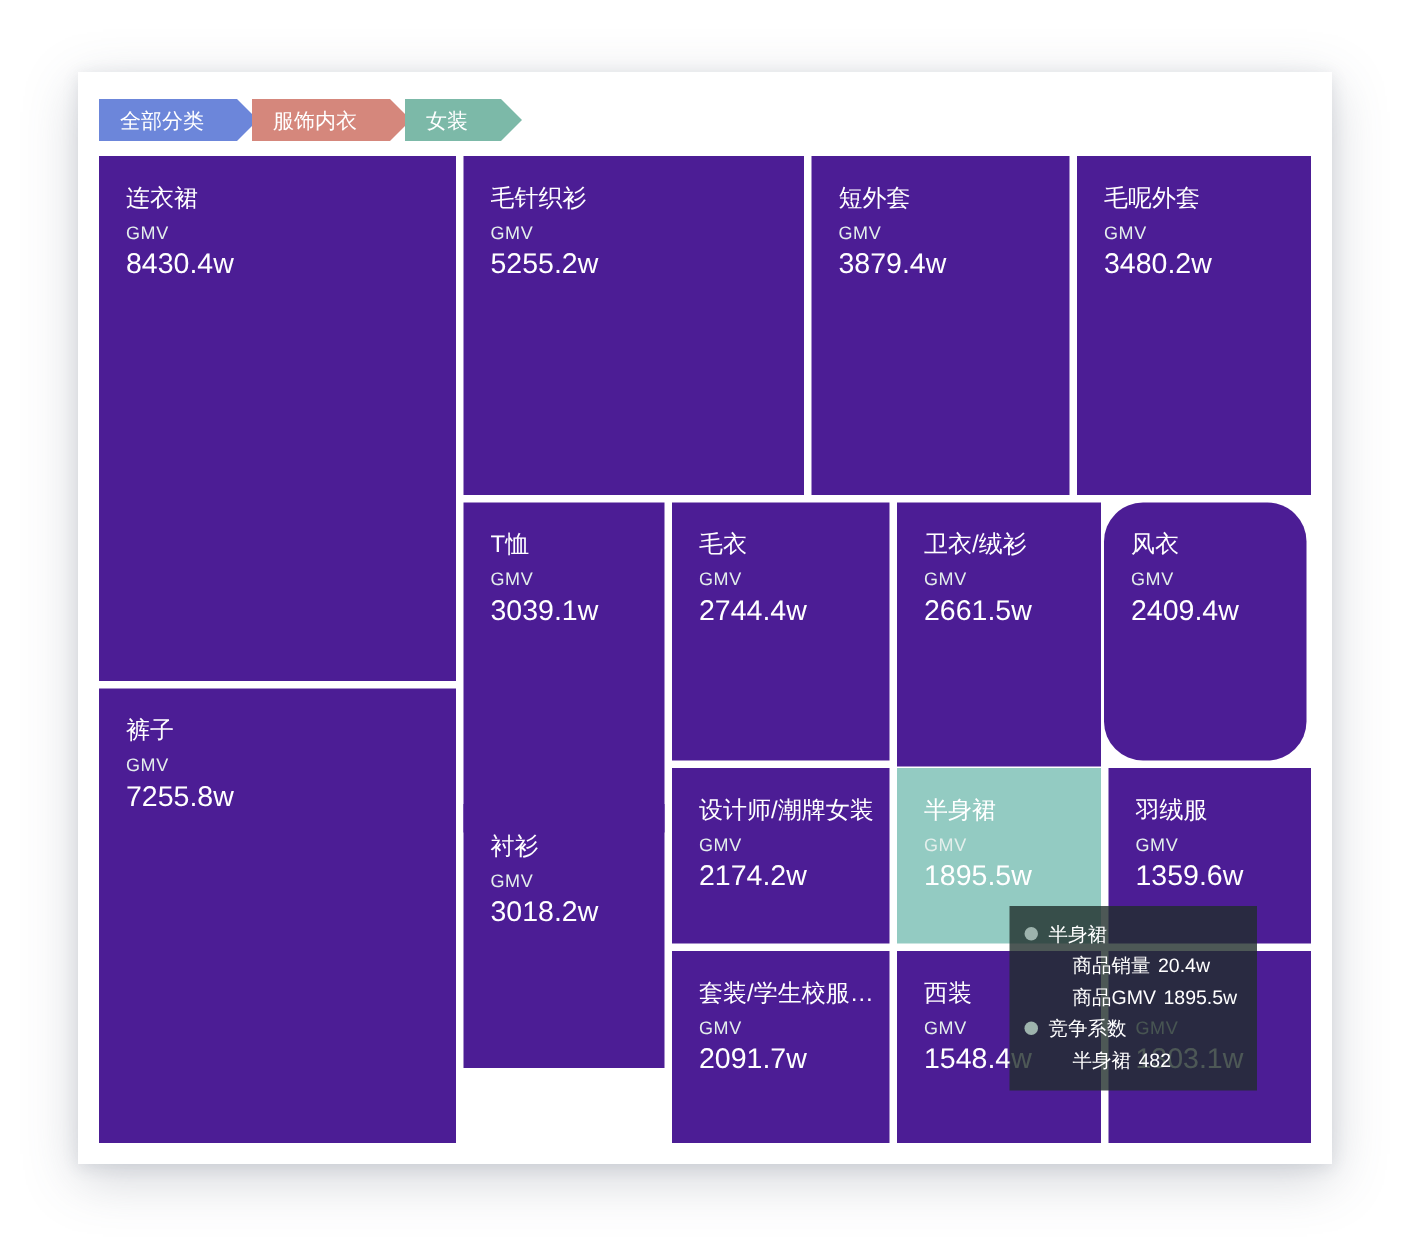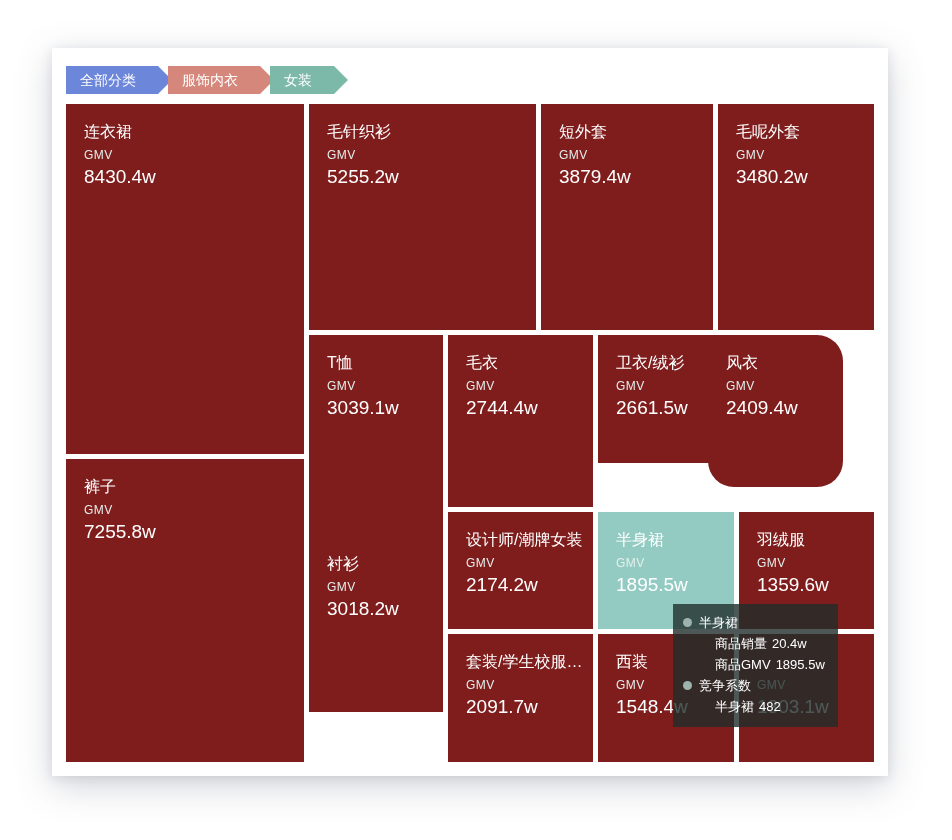--- a/index.html
+++ b/index.html
@@ -70,21 +70,21 @@
   
   #treemap {
     position: absolute;
     left: 14px;
     top: 56px;
     width: 808px;
     height: 658px;
   }
   .cell {
     position: absolute;
-    background: #7f1d1d;
+    background: #4c1d95;
     box-sizing: border-box;
     overflow: hidden;
   }
   .cell.hovered { background: #93cbc2; }
 
   .cell-label {
     position: absolute;
     left: 18px;
     top: 18px;
     right: 10px;
@@ -189,26 +189,26 @@
       <div class="cell" style="left: 243px; top: 231px; width: 134px; height: 220px;">
         <div class="cell-label">T恤</div>
         <div class="cell-metric">GMV</div>
         <div class="cell-value">3039.1w</div>
       </div>
       <div class="cell" style="left: 382px; top: 231px; width: 145px; height: 172px;">
         <div class="cell-label">毛衣</div>
         <div class="cell-metric">GMV</div>
         <div class="cell-value">2744.4w</div>
       </div>
-      <div class="cell" style="left: 532px; top: 231px; width: 136px; height: 128px;">
+      <div class="cell" style="left: 532px; top: 231px; width: 136px; height: 176px;">
         <div class="cell-label">卫衣/绒衫</div>
         <div class="cell-metric">GMV</div>
         <div class="cell-value">2661.5w</div>
       </div>
-      <div class="cell" style="left: 642px; top: 231px; width: 135px; height: 152px; border-radius: 26px;">
+      <div class="cell" style="left: 670px; top: 231px; width: 135px; height: 172px; border-radius: 26px;">
         <div class="cell-label">风衣</div>
         <div class="cell-metric">GMV</div>
         <div class="cell-value">2409.4w</div>
       </div>
       <div class="cell" style="left: 243px; top: 432px; width: 134px; height: 176px;">
         <div class="cell-label">衬衫</div>
         <div class="cell-metric">GMV</div>
         <div class="cell-value">3018.2w</div>
       </div>
       <div class="cell" style="left: 382px; top: 408px; width: 145px; height: 117px;">

